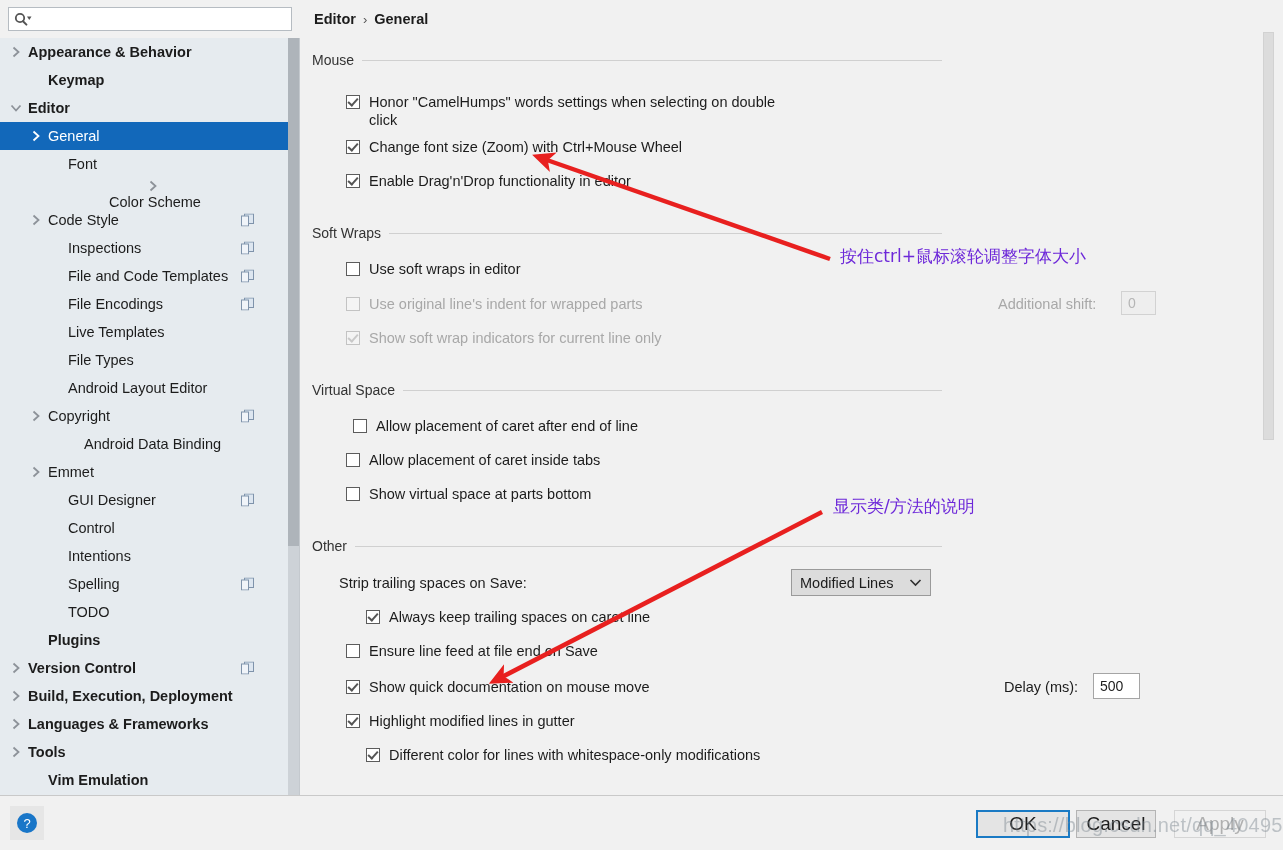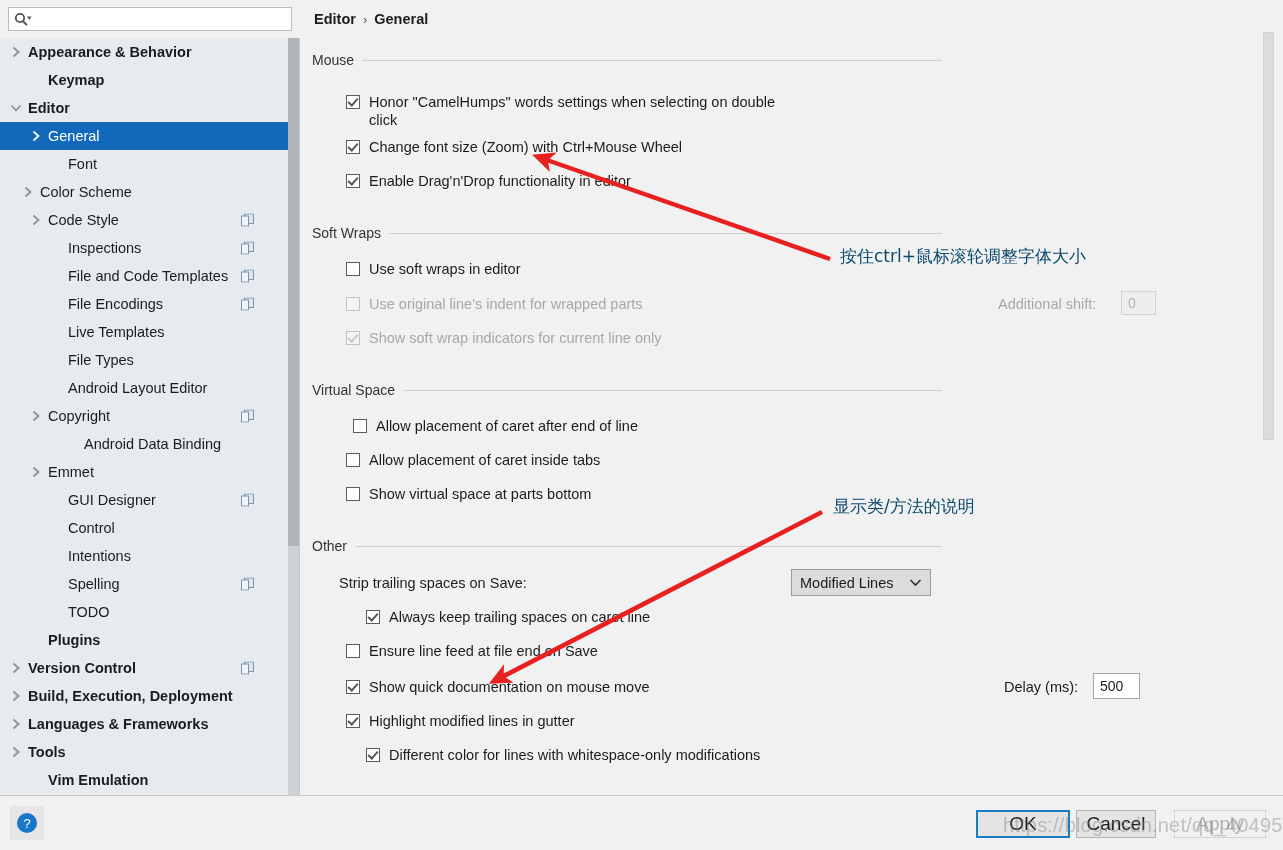--- a/index.html
+++ b/index.html
@@ -269,21 +269,21 @@
   }
 
   
   #annotations {
     position: absolute; left: 0; top: 0;
     width: 1283px; height: 850px;
     pointer-events: none;
   }
   .anno-text {
     position: absolute;
-    color: #0c4a6e;
+    color: #6d28d9;
     font-size: 17px;
     font-family: "DejaVu Sans", sans-serif;
     white-space: nowrap;
   }
   #watermark {
     position: absolute;
     left: 1003px; top: 814px;
     font-size: 20px;
     color: rgba(125,135,145,0.45);
     font-family: "Liberation Sans", sans-serif;
@@ -338,21 +338,21 @@
               <svg width="10" height="12" viewBox="0 0 10 12">
                 <polyline points="2.5,1.5 7.5,6 2.5,10.5" fill="none" stroke="currentColor" stroke-width="1.8"></polyline>
               </svg>
             </span>
             <span class="tree-label">General</span>
           </div>
           <div class="tree-row" style="padding-left: 48px;">
             <span class="tree-arrow" style="color: rgb(141, 146, 153);"></span>
             <span class="tree-label">Font</span>
           </div>
-          <div class="tree-row" style="padding-left: 20px;">
+          <div class="tree-row" style="padding-left: 40px; flex-direction: column;">
             <span class="tree-arrow" style="color: rgb(141, 146, 153);">
               <svg width="10" height="12" viewBox="0 0 10 12">
                 <polyline points="2.5,1.5 7.5,6 2.5,10.5" fill="none" stroke="currentColor" stroke-width="1.8"></polyline>
               </svg>
             </span>
             <span class="tree-label">Color Scheme</span>
           </div>
           <div class="tree-row" style="padding-left: 28px;">
             <span class="tree-arrow" style="color: rgb(141, 146, 153);">
               <svg width="10" height="12" viewBox="0 0 10 12">

